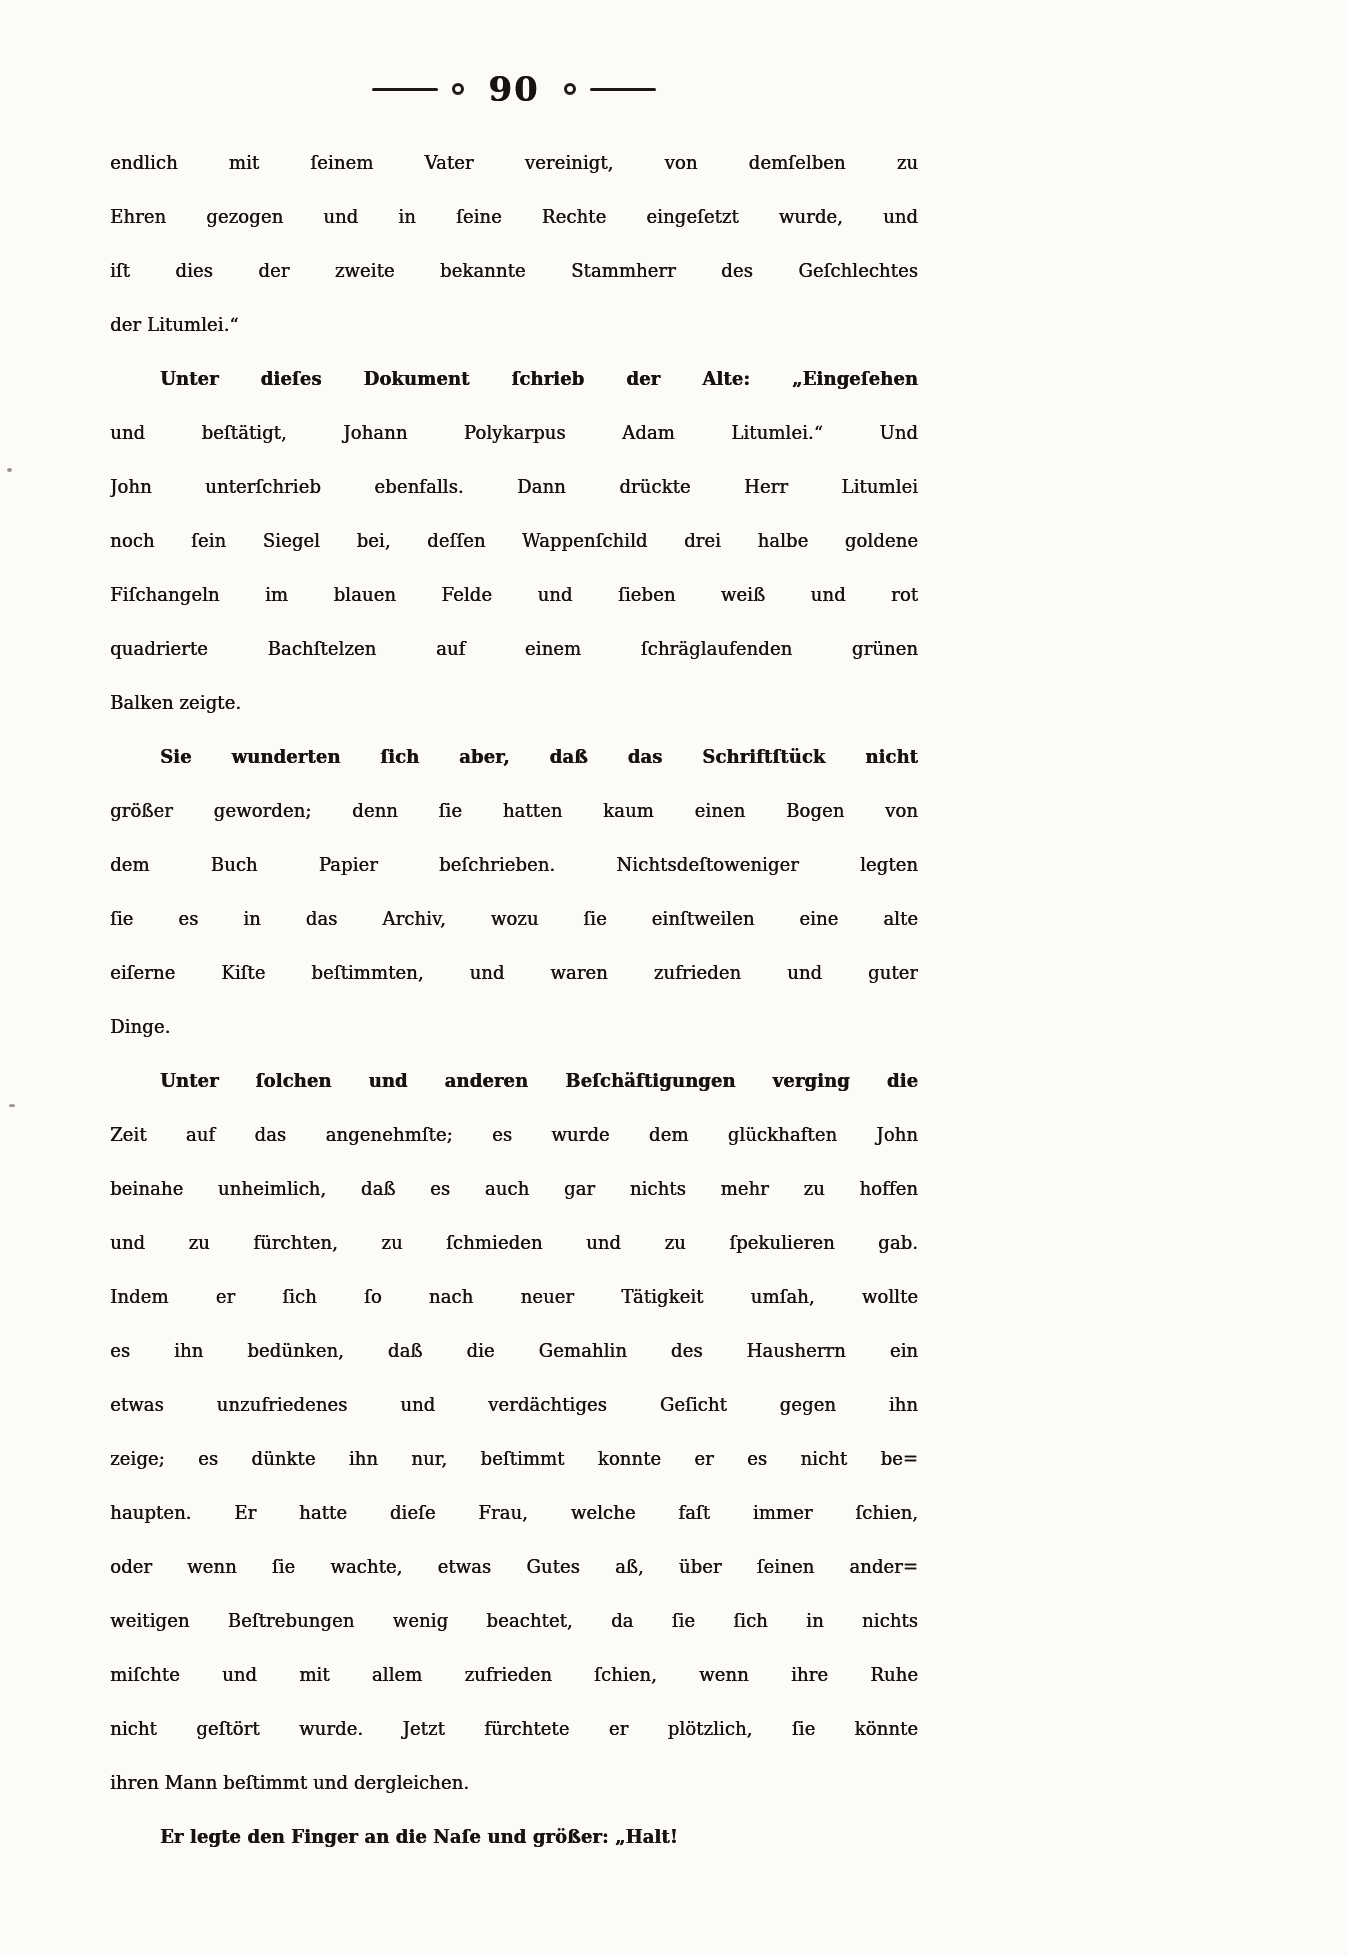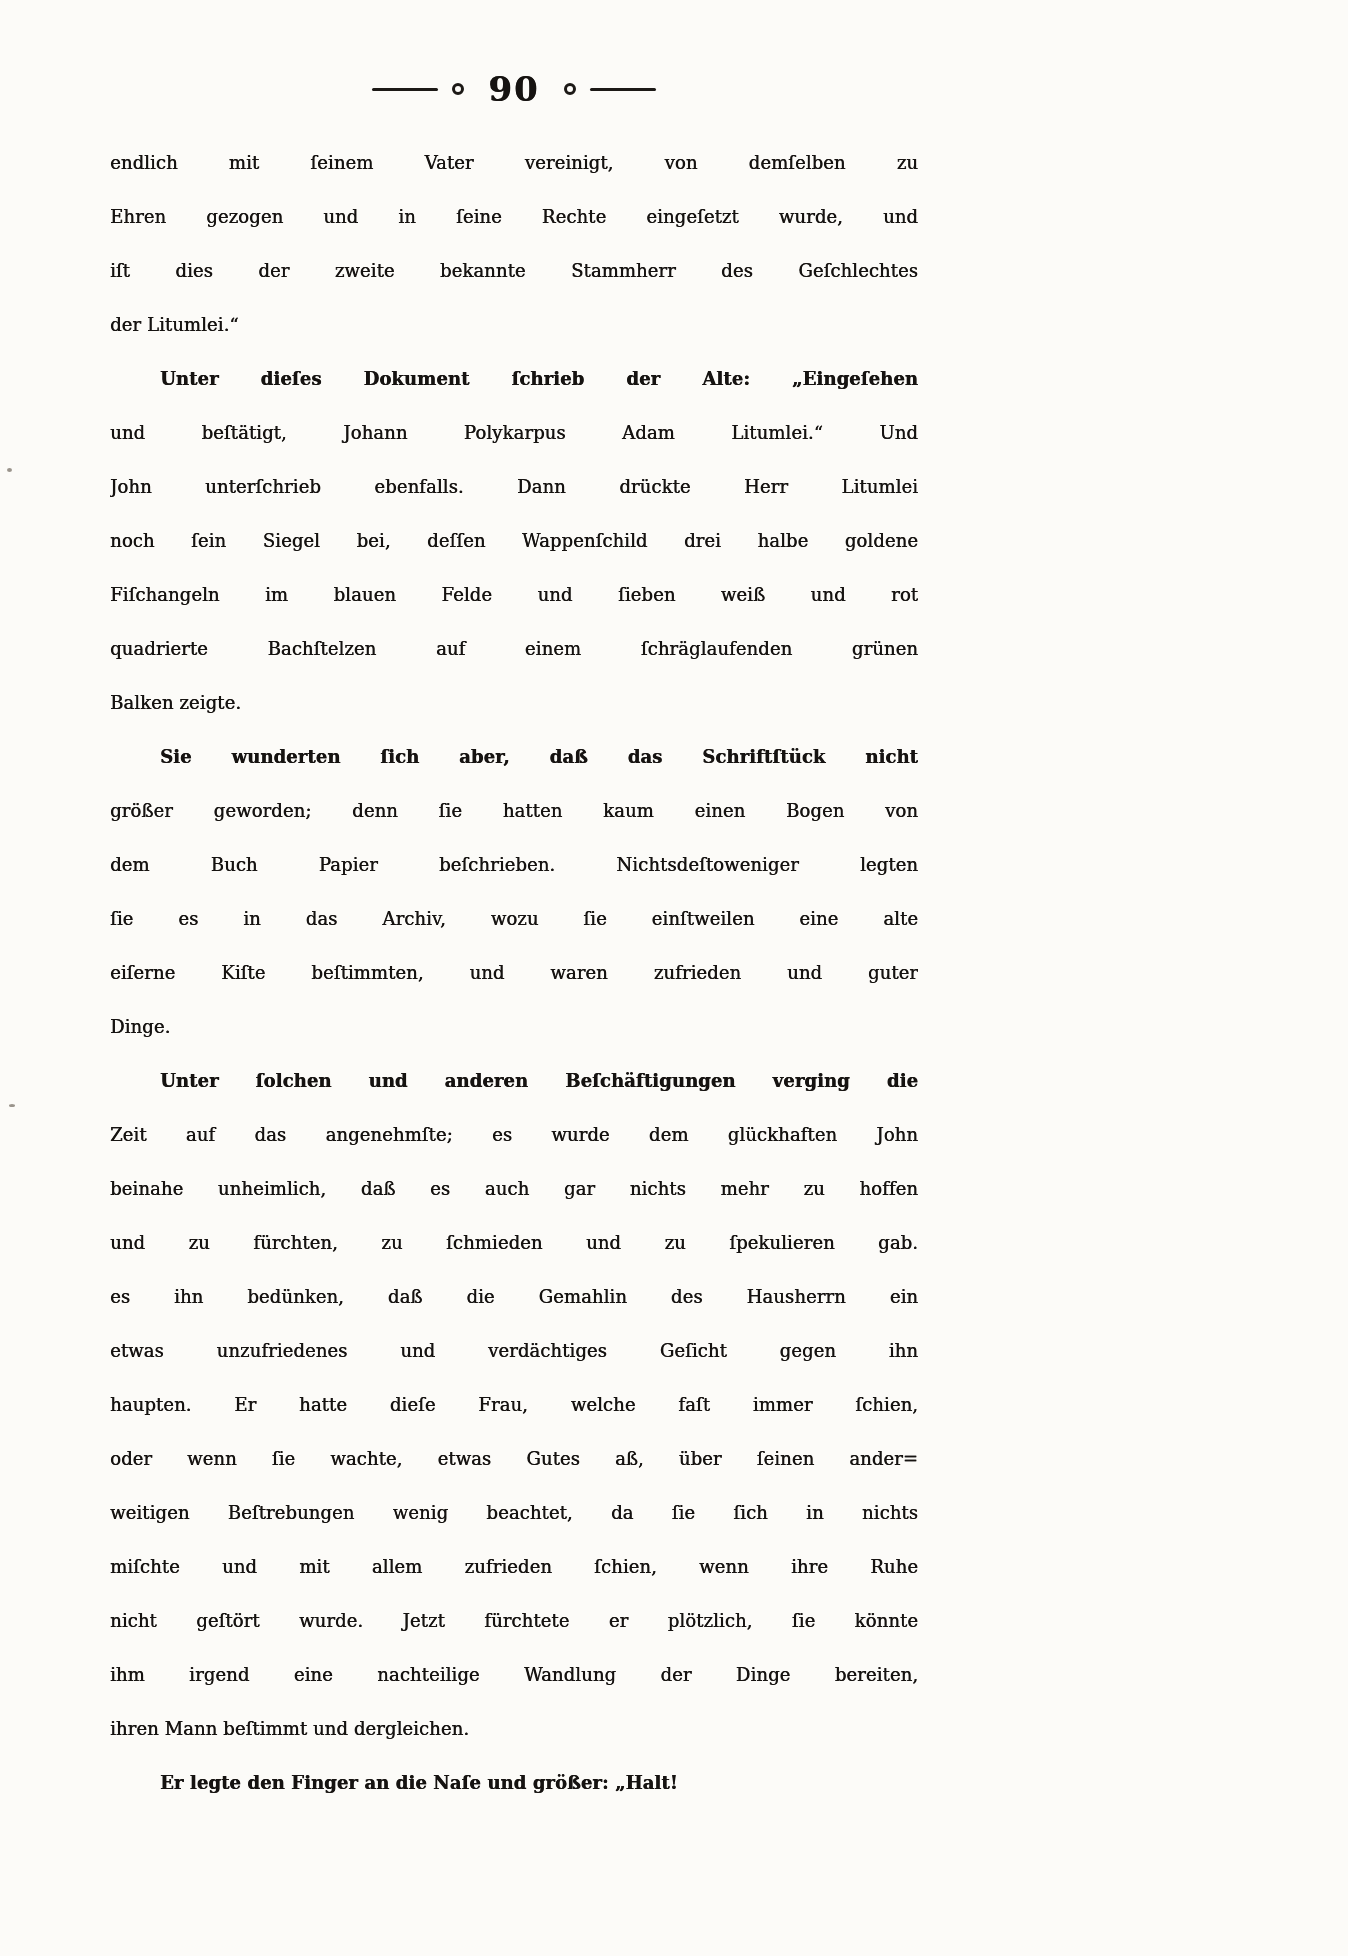--- a/index.html
+++ b/index.html
@@ -114,28 +114,29 @@
       <div class="line indent">Sie wunderten ſich aber, daß das Schriftſtück nicht</div>
       <div class="line">größer geworden; denn ſie hatten kaum einen Bogen von</div>
       <div class="line">dem Buch Papier beſchrieben. Nichtsdeſtoweniger legten</div>
       <div class="line">ſie es in das Archiv, wozu ſie einſtweilen eine alte</div>
       <div class="line">eiſerne Kiſte beſtimmten, und waren zufrieden und guter</div>
       <div class="line short">Dinge.</div>
       <div class="line indent">Unter ſolchen und anderen Beſchäftigungen verging die</div>
       <div class="line">Zeit auf das angenehmſte; es wurde dem glückhaften John</div>
       <div class="line">beinahe unheimlich, daß es auch gar nichts mehr zu hoffen</div>
       <div class="line">und zu fürchten, zu ſchmieden und zu ſpekulieren gab.</div>
+      <div class="line">Indem er ſich ſo nach neuer Tätigkeit umſah, wollte</div>
       <div class="line">es ihn bedünken, daß die Gemahlin des Hausherrn ein</div>
       <div class="line">etwas unzufriedenes und verdächtiges Geſicht gegen ihn</div>
+      <div class="line">zeige; es dünkte ihn nur, beſtimmt konnte er es nicht be=</div>
       <div class="line">haupten. Er hatte dieſe Frau, welche faſt immer ſchien,</div>
       <div class="line">oder wenn ſie wachte, etwas Gutes aß, über ſeinen ander=</div>
       <div class="line">weitigen Beſtrebungen wenig beachtet, da ſie ſich in nichts</div>
       <div class="line">miſchte und mit allem zufrieden ſchien, wenn ihre Ruhe</div>
       <div class="line">nicht geſtört wurde. Jetzt fürchtete er plötzlich, ſie könnte</div>
-      <div class="line">ihm irgend eine nachteilige Wandlung der Dinge bereiten,</div>
       <div class="line short">ihren Mann beſtimmt und dergleichen.</div>
       <div class="line indent short">Er legte den Finger an die Naſe und größer: „Halt!</div>
     </main>
 
   <div class="speck s1"></div>
   <div class="speck s2"></div>
 
 </div>
 
 </body></html>

